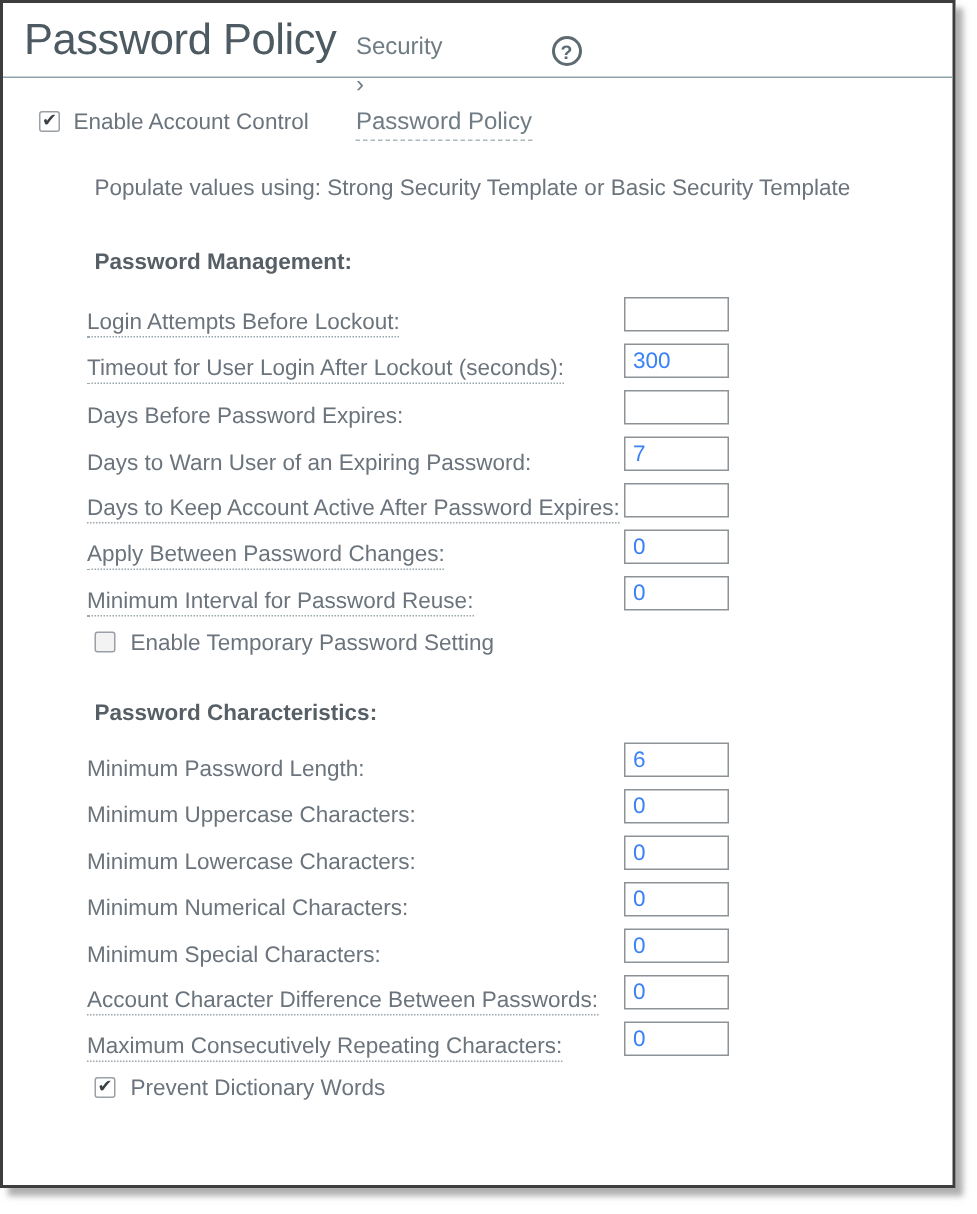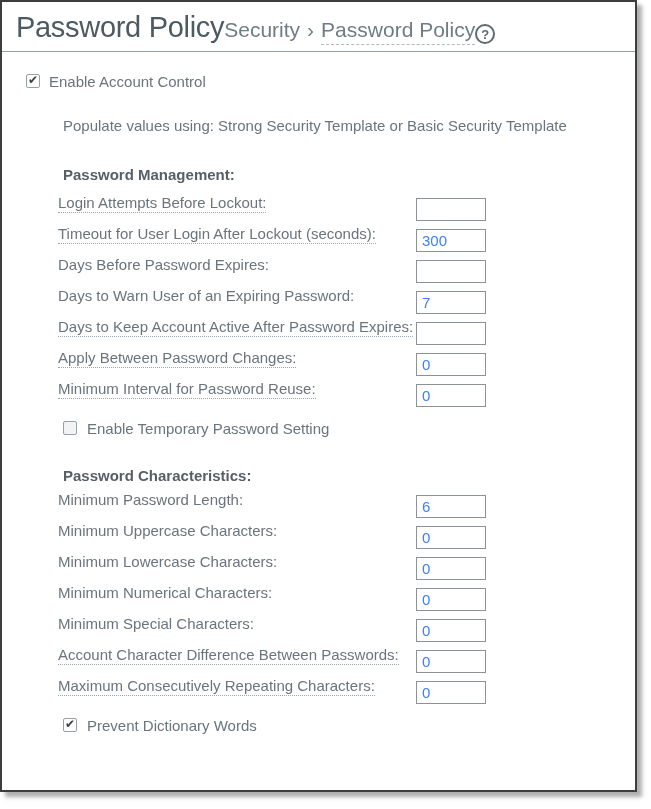--- a/index.html
+++ b/index.html
@@ -12,25 +12,25 @@
     background: #ffffff;
     border: 2px solid #3d3d3d;
     box-shadow: 5px 5px 4px rgba(110,110,110,.55);
   }
 
   
   .hdr {
     height: 50px;
     border-bottom: 1px solid #8fa3aa;
     padding: 9px 14px 0 14px;
-    display: flex; align-items: baseline; 
+    display: flex; align-items: baseline; gap: 13px;
     white-space: nowrap;
   }
   .title { font-size: 29px; font-weight: 400; color: #4d5a62; letter-spacing: -.3px; }
-  .crumbs { display: flex; align-items: baseline; gap: 7px; font-size: 21px; color: #6f7c84; }
+  .crumbs { display: flex; align-items: baseline; gap: 7px; font-size: 16px; color: #6f7c84; flex-direction: column; }
   .crumb-current { border-bottom: 1px dashed #aeb8bd; padding-bottom: 2px; }
   .help {
     width: 20px; height: 20px; border: 2px solid #5d6a72; border-radius: 50%;
     display: inline-flex; align-items: center; justify-content: center;
     font-size: 13px; font-weight: bold; color: #5d6a72;
     align-self: center; transform: translateY(3px); cursor: pointer;
   }
 
   .content { position: relative; height: calc(100% - 50px); margin-left: 16px; }
 
@@ -49,21 +49,21 @@
   .row-acc { margin: 19px 0 0 8px; height: 20px; display: flex; align-items: center; gap: 9px; }
   .cblabel { font-size: 15px; color: #6b747c; }
 
   .populate { margin: 26px 0 0 45px; font-size: 15px; color: #6b747c; height: 19px; }
 
   .sect { margin: 30px 0 0 45px; height: 20px; font-size: 15px; font-weight: 700; color: #575f66; }
   .sect2 { margin-top: 28px; }
 
   .fields { margin-top: 8px; }
   .fields2 { margin-top: 4px; }
-  .frow { position: relative; height: 31px; padding-left: 40px; display: flex; align-items: flex-start; }
+  .frow { position: relative; height: 31px; padding-left: 40px; display: flex; align-items: flex-end; }
   .flabel { font-size: 15px; color: #6b747c; padding-bottom: 1px; }
   .dotted { border-bottom: 1px dotted #9aa7ad; }
   .fin {
     position: absolute; left: 398px; top: 4px;
     width: 70px; height: 23px;
     border: 1px solid #8d9296; background: #fff;
     font-family: "Liberation Sans", sans-serif; font-size: 15px; color: #3b82f6;
     padding: 0 5px;
   }
 

